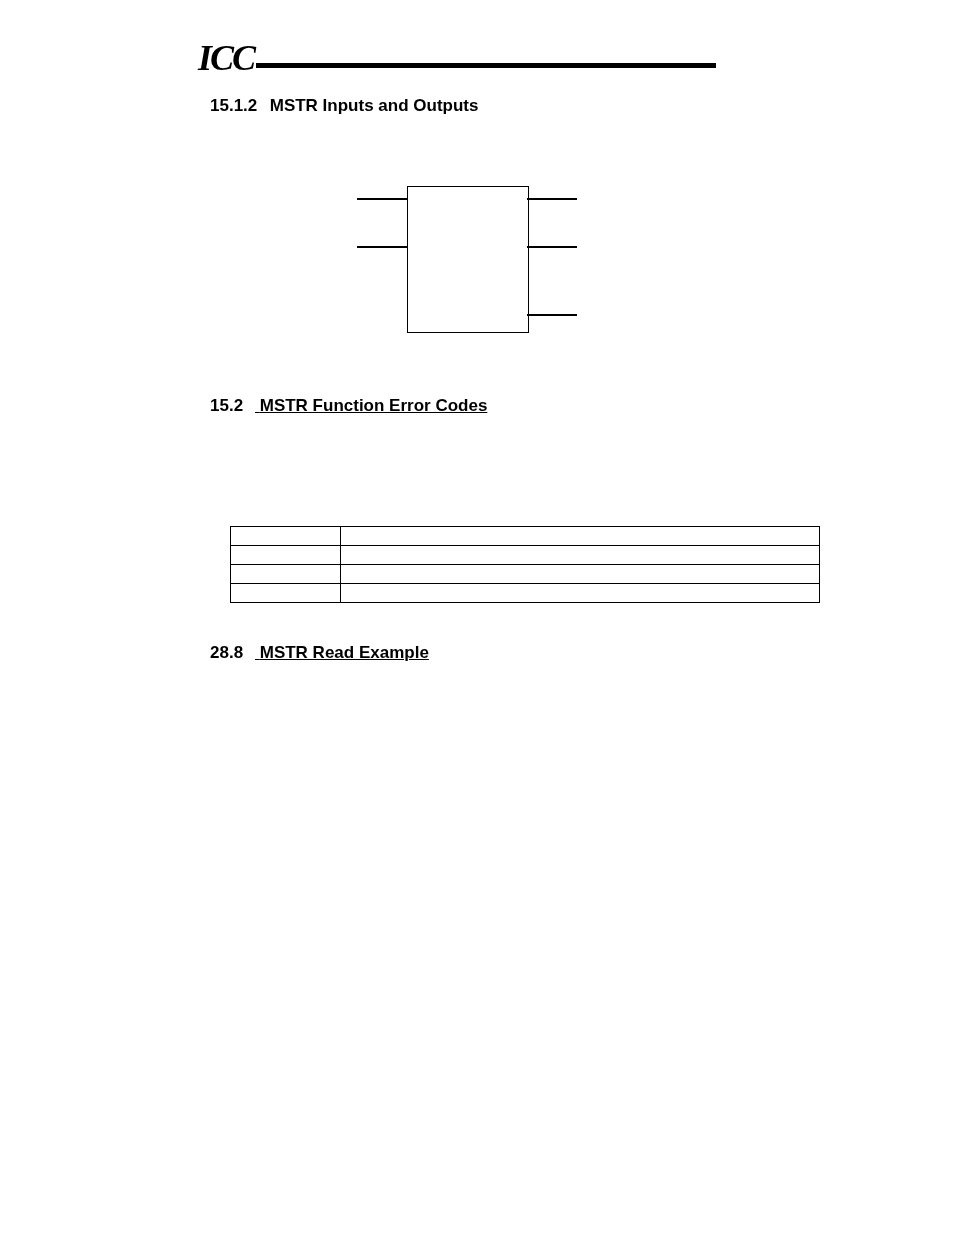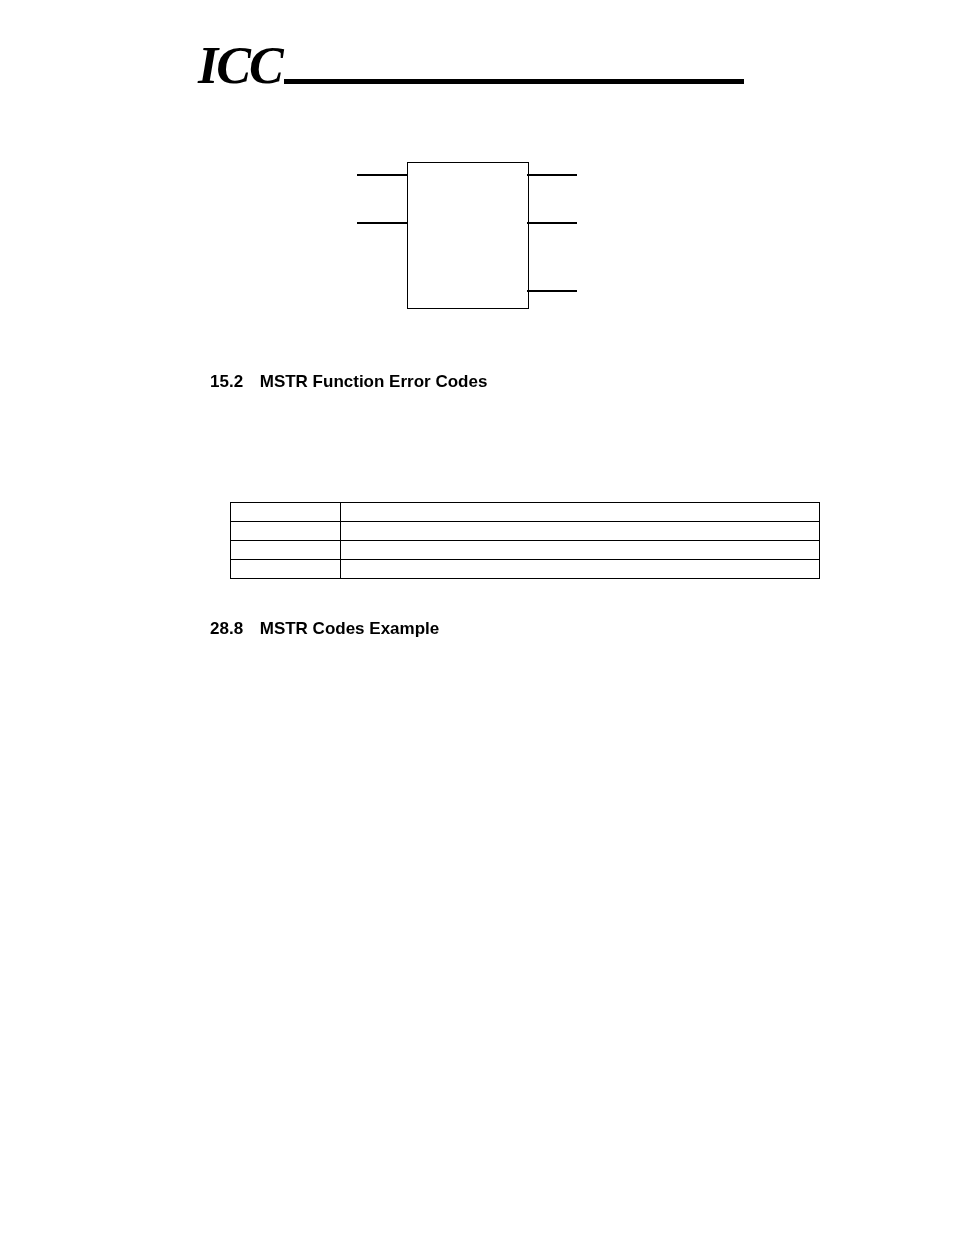--- a/index.html
+++ b/index.html
@@ -18,21 +18,21 @@
   }
   .header-row {
     display: flex;
     align-items: flex-end;
     margin-bottom: 18px;
     margin-left: 98px;
     margin-top: 0px;
   }
   .logo {
     font-family: "Brush Script MT", cursive;
-    font-size: 52px;
+    font-size: 36px;
     font-weight: bold;
     font-style: italic;
     letter-spacing: -2px;
     line-height: 1;
     padding-right: 2px;
   }
   .header-rule {
     flex: 0 0 460px;
     height: 5px;
     background: #000;
@@ -48,20 +48,21 @@
   .section-heading .num {
     display: inline-block;
     min-width: 55px;
   }
   .section-heading2 {
     font-weight: bold;
     font-size: 17px;
     margin-left: 110px;
     margin-top: 40px;
     margin-bottom: 20px;
+    text-decoration: underline;
   }
   .section-heading2 .num {
     display: inline-block;
     min-width: 45px;
   }
   .block-diagram {
     margin: 70px auto 40px auto;
     width: 300px;
     height: 170px;
     position: relative;
@@ -103,20 +104,24 @@
 </head>
 <body>
 
 <div class="page">
 
   <div class="header-row">
     <div class="logo">ICC</div>
     <div class="header-rule"></div>
   </div>
 
+  <div class="section-heading">
+    <span class="num">15.1.2</span>
+    <span>MSTR Inputs and Outputs</span>
+  </div>
 
   <div class="block-diagram">
     <div class="block-box"></div>
     <div class="wire wl1"></div>
     <div class="wire wl2"></div>
     <div class="wire wr1"></div>
     <div class="wire wr2"></div>
     <div class="wire wr3"></div>
   </div>
 
@@ -141,16 +146,16 @@
     </tr>
     <tr>
       <td class="col-code"></td>
       <td class="col-desc"></td>
     </tr>
   </tbody>
     </table>
 
   <div class="section-heading2">
     <span class="num">28.8</span>
-    <span>MSTR Codes Example</span>
+    <span>MSTR Read Example</span>
   </div>
 
 </div>
 
 </body></html>

